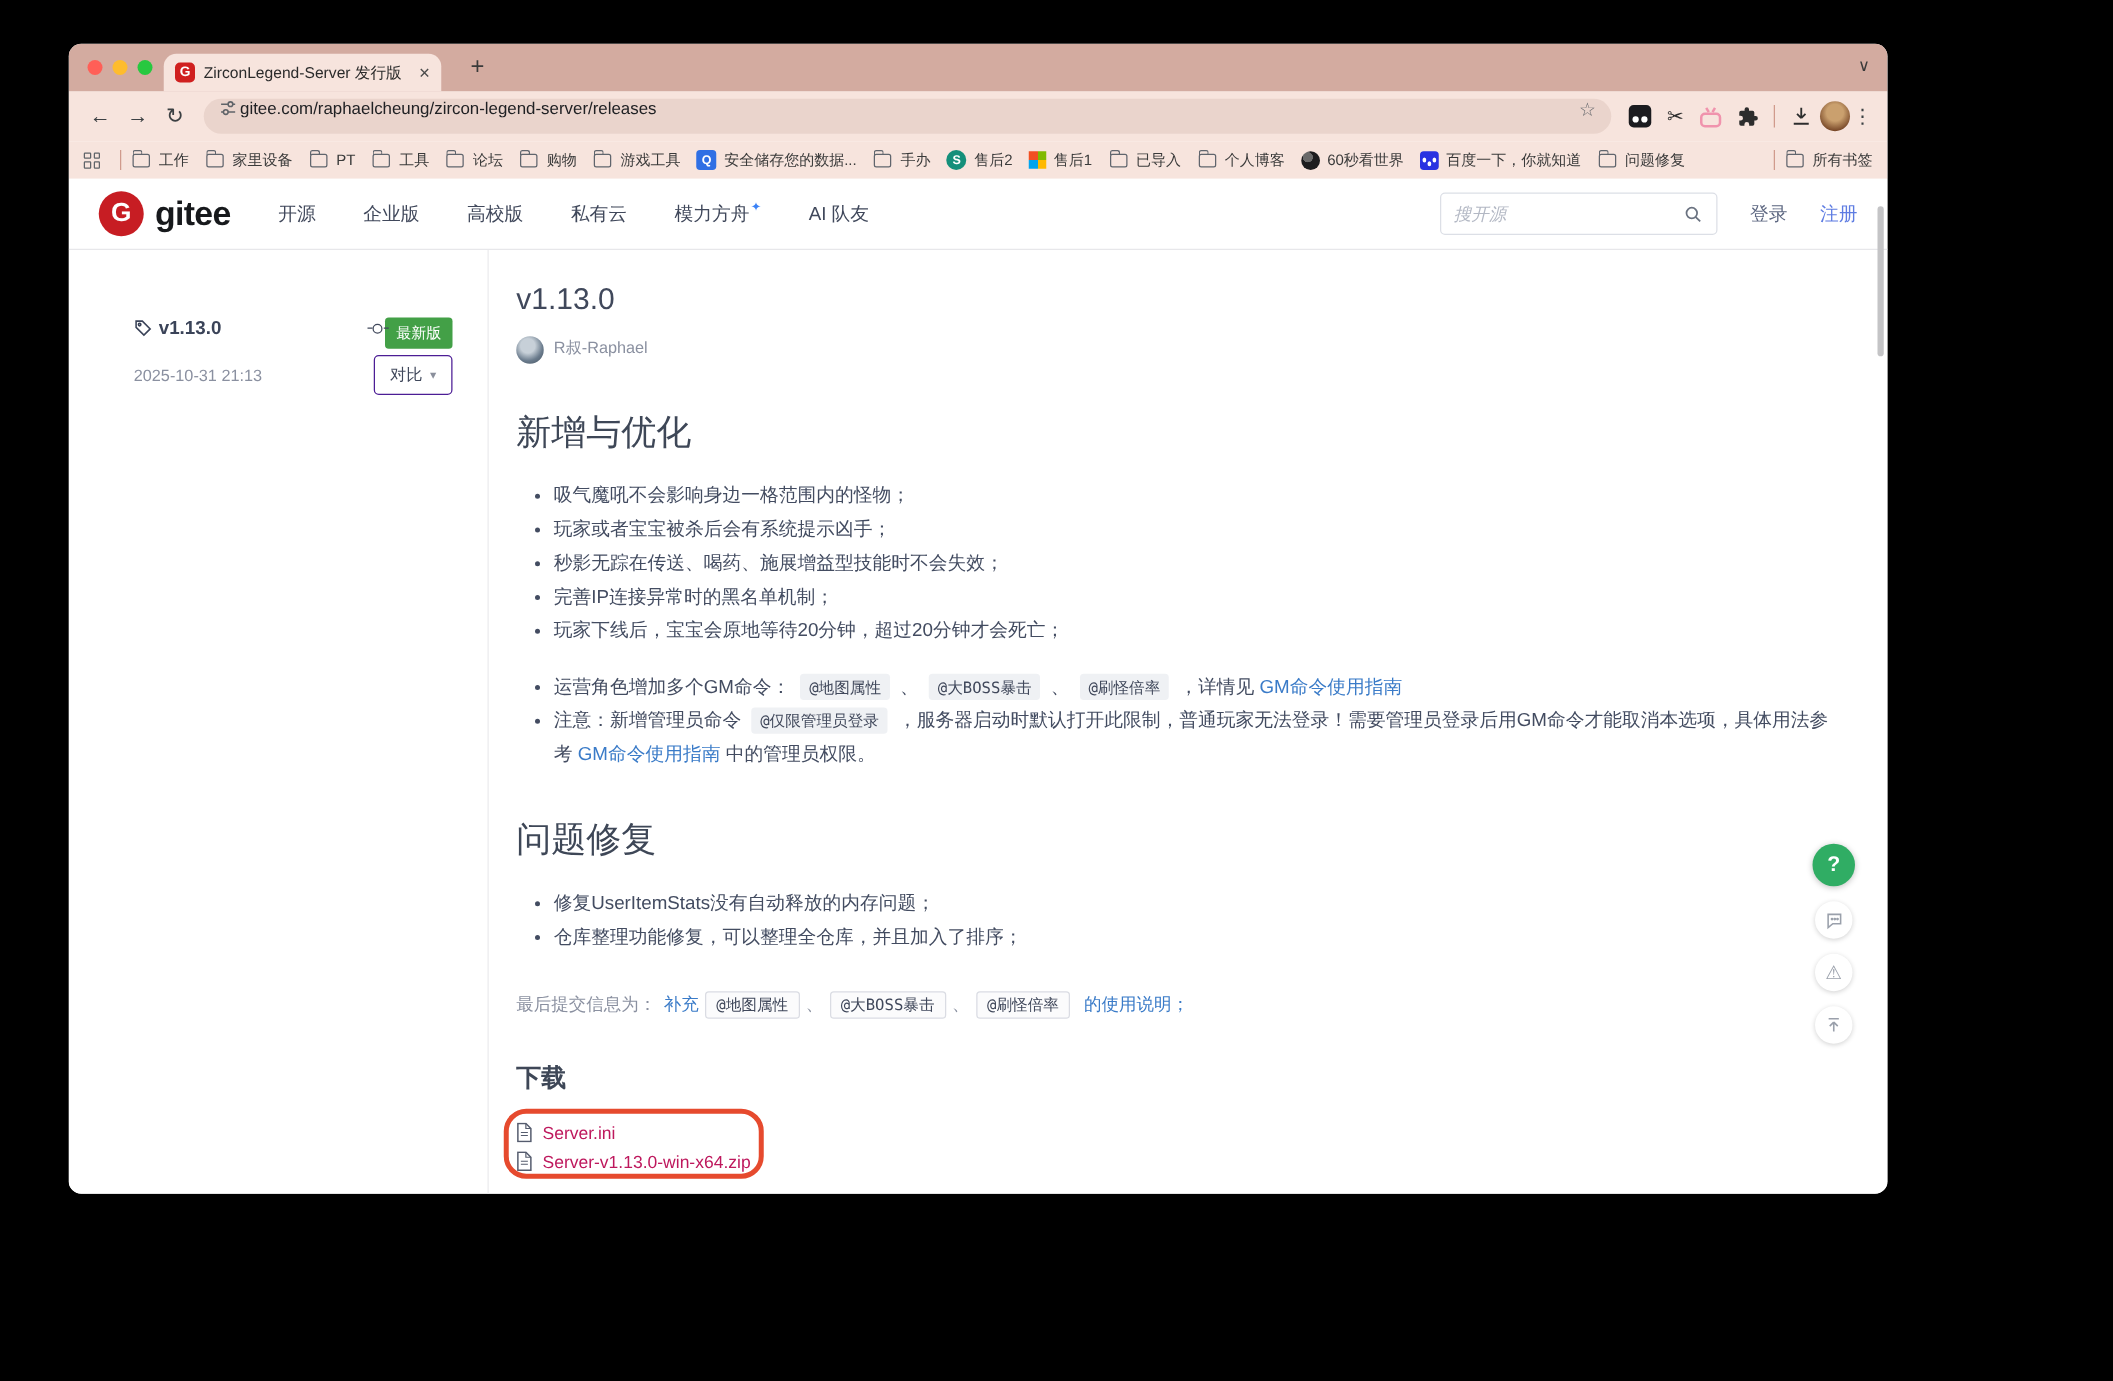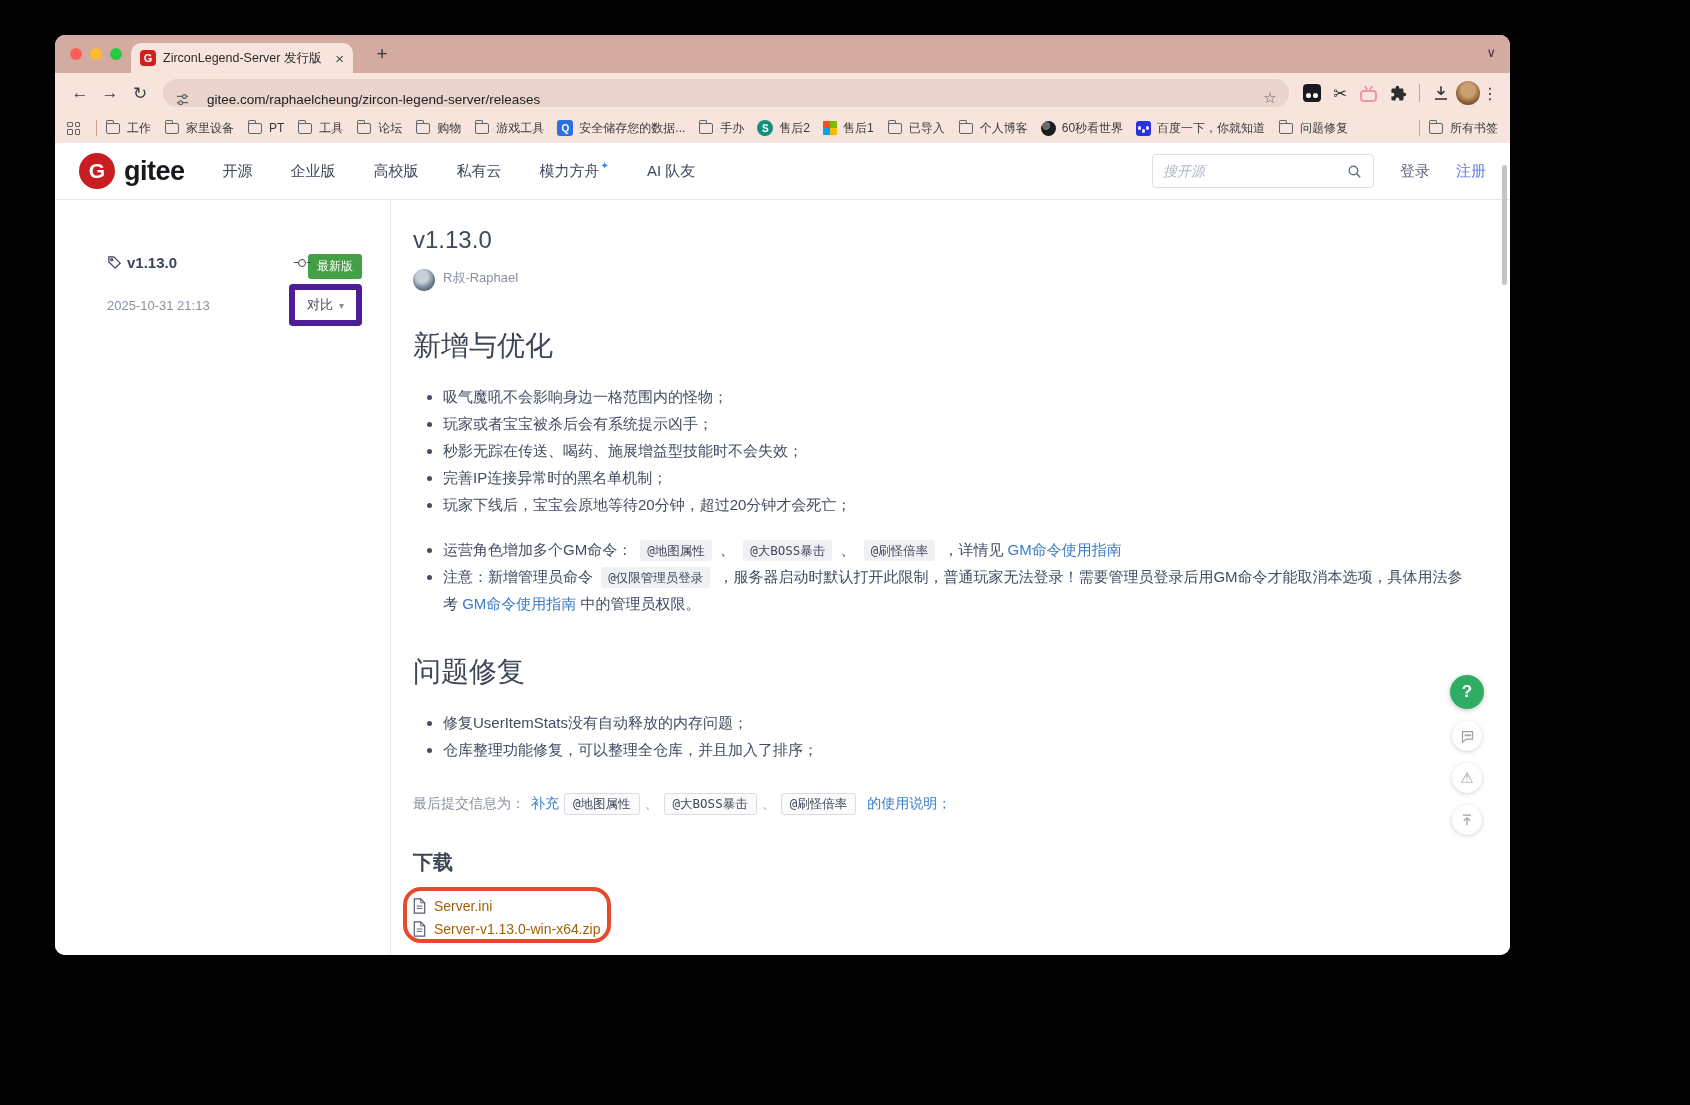--- a/index.html
+++ b/index.html
@@ -25,22 +25,22 @@
             font-size:19px; display:flex; align-items:center; justify-content:center; }
   .newtab::before { content:"+"; }
   .tab-chevron { position:absolute; right:14px; top:10px; color:#3a3a3a; font-size:13px; }
   .tab-chevron::before { content:"∨"; }
 
   
   .toolbar { height:40px; background:#f7e4dd; display:flex; align-items:center; padding:0 10px; }
   .nav-btn { width:30px; height:30px; display:flex; align-items:center; justify-content:center;
              color:#3c4043; font-size:17px; flex:none; }
   .ic-back::before { content:"←"; } .ic-fwd::before { content:"→"; } .ic-reload::before { content:"↻"; }
-  .urlbar { flex:1; height:28px; background:#ead4cc; border-radius:14px; display:flex; align-items:flex-end;
-            padding:0 12px; gap:17px; margin:0 8px; min-width:0; }
+  .urlbar { flex:1; height:28px; background:#ead4cc; border-radius:14px; display:flex; align-items:flex-start;
+            padding:0 12px; gap:2px; margin:0 8px; min-width:0; }
   .url-text { font-size:13.5px; color:#202124; white-space:nowrap; overflow:hidden; }
   .url-star { margin-left:auto; color:#5f6368; font-size:15px; }
   .url-star::before { content:"☆"; }
   .ext-group { display:flex; align-items:center; gap:13px; margin:0 6px; flex:none; }
   .ext-tm { width:18px; height:18px; background:#1b1b1f; border-radius:4px; position:relative; }
   .ext-tm::before { content:""; position:absolute; bottom:4px; left:3px; width:5px; height:5px;
                     border-radius:50%; background:#fff; box-shadow:7px 0 0 #fff; }
   .ext-scissors { font-size:16px; color:#2b2b2b; }
   .ext-scissors::before { content:"✂"; }
   .ext-bili { width:17px; height:12px; border:2px solid #f093ad; border-radius:4px; margin-top:5px; position:relative; }
@@ -106,21 +106,21 @@
   .badge { position:absolute; right:0; top:0; background:#43a047; color:#fff; font-size:12px;
            padding:4px 9px; border-radius:3px; }
   .version-row { margin-top:32px; display:flex; justify-content:space-between; align-items:center; }
   .version { display:flex; align-items:center; gap:5px; font-size:15px; font-weight:600; color:#3a4358; }
   .commit { display:flex; align-items:center; gap:6px; font-size:13px; color:#40485b; }
   .commit-ico { width:8px; height:8px; border:1.7px solid #40485b; border-radius:50%; position:relative; }
   .commit-ico::before, .commit-ico::after { content:""; position:absolute; top:2px; width:4px; height:1.7px; background:#40485b; }
   .commit-ico::before { left:-5.5px; } .commit-ico::after { right:-5.5px; }
   .compare-row { margin-top:13px; display:flex; justify-content:space-between; align-items:center; }
   .date { font-size:13px; color:#8a90a0; }
-  .btn-compare { background:#fff; border:6px solid #4c1d95; border-radius:4px; padding:6px 12px;
+  .btn-compare { background:#fff; border:1px solid #4c1d95; border-radius:4px; padding:6px 12px;
                  font-size:13px; color:#40485b; display:flex; align-items:center; gap:6px; cursor:pointer; }
   .btn-compare::after { content:"▾"; font-size:10px; color:#8a8f9c; }
 
   .main { flex:1; padding:26px 40px 0 22px; min-width:0; }
   .release-title { font-size:24px; color:#40485b; font-weight:500; }
   .author { margin-top:15px; display:flex; align-items:flex-start; gap:8px; }
   .avatar-author { width:22px; height:22px; border-radius:50%;
                    background:radial-gradient(circle at 42% 35%, #c7d0d8 0 30%, #6b7c8d 62%, #3f4c59); }
   .author-name { font-size:13px; color:#8a90a0; }
   .md-h2 { font-size:28px; font-weight:normal; color:#3e4757; margin-top:36px; }
@@ -134,21 +134,21 @@
   .commit-line { margin-top:30px; font-size:14px; color:#8a90a0; display:flex; align-items:center; flex-wrap:wrap; }
   .cl-chip { display:inline-block; background:#fbfbfc; border:1px solid #dadce3; border-radius:3px;
              padding:0 8px; line-height:20px; font-family:"DejaVu Sans Mono",monospace; font-size:12.5px;
              color:#40485b; margin:0 5px; }
   .cl-link { color:#3a7bc8; margin-left:6px; cursor:pointer; }
 
   .dl-title { margin-top:34px; font-size:20px; font-weight:600; color:#3e4757; }
   .files { margin-top:18px; position:relative; width:560px; }
   .file-row { display:flex; align-items:center; gap:8px; height:23px; cursor:pointer; }
   .file-row svg { flex:none; }
-  .file-label { font-size:14px; color:#a16207; }
+  .file-label { font-size:14px; color:#be185d; }
   .annotation { position:absolute; left:-10px; top:-7px; width:208px; height:56px;
                 border:4px solid #e64a2e; border-radius:18px; pointer-events:none; }
   .fbtn { border-radius:50%; display:flex; align-items:center; justify-content:center; cursor:pointer; }
   .fbtn-help { position:absolute; top:640px; right:26px; width:34px; height:34px; background:#30ad64;
                color:#fff; font-size:17px; font-weight:bold; box-shadow:0 1px 5px rgba(0,0,0,.25); }
   .fbtn-white { position:absolute; width:30px; height:30px; background:#fff; right:28px;
                 box-shadow:0 1px 4px rgba(0,0,0,.18); color:#9aa0ab; }
   .fbtn-chat { top:686px; } .fbtn-warn { top:728px; font-size:15px; } .fbtn-top { top:770px; }
 
   .scrollbar { position:absolute; right:3px; top:130px; width:5px; height:120px; background:#c4c4c6; border-radius:3px; }

